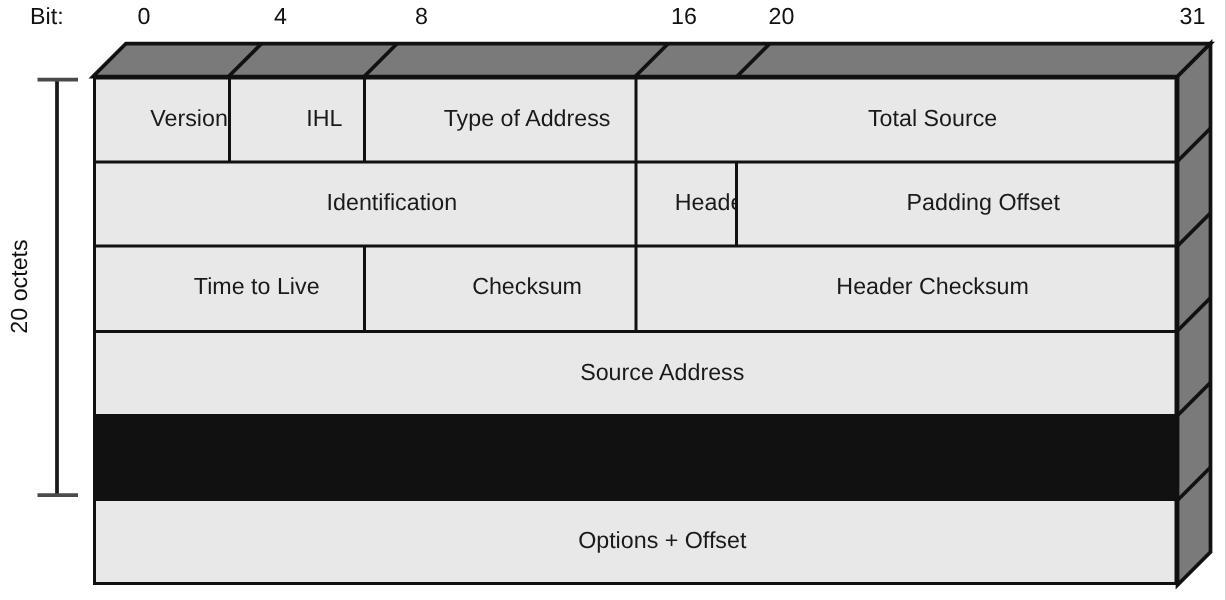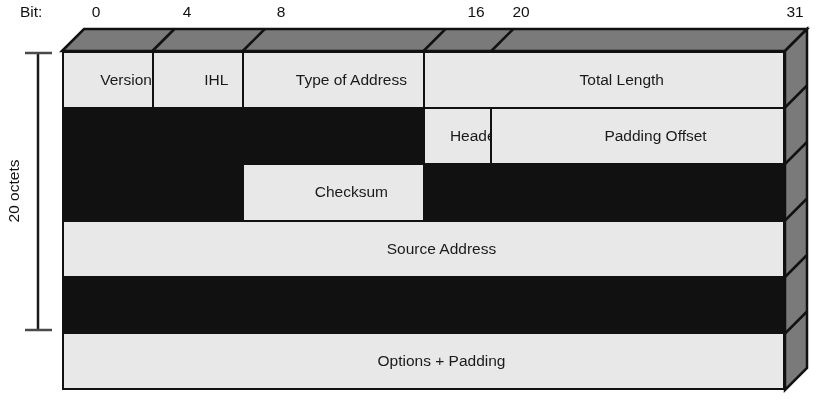--- a/index.html
+++ b/index.html
@@ -94,36 +94,39 @@
       <line x1="38" y1="53" x2="38" y2="330" stroke="#1a1a1a" stroke-width="2.5"></line>
       <line x1="25" y1="53" x2="52" y2="53" stroke="#4a4a4a" stroke-width="2.5"></line>
       <line x1="25" y1="330" x2="52" y2="330" stroke="#4a4a4a" stroke-width="2.5"></line>
     </g>
   </svg>
 
   <div class="bit-caption">Bit:</div>
   <div class="bit-label" style="left:96px">0</div>
   <div class="bit-label" style="left:187px">4</div>
   <div class="bit-label" style="left:281px">8</div>
-  <div class="bit-label" style="left:476px">16</div>
+  <div class="bit-label" style="left:456px">16</div>
   <div class="bit-label" style="left:521px">20</div>
   <div class="bit-label" style="left:795px">31</div>
   <div class="octets-label">20 octets</div>
 
   <div class="header-grid">
 
     <div class="cell" style="grid-row:1; grid-column:1 / span 4">Version</div>
     <div class="cell" style="grid-row:1; grid-column:5 / span 4">IHL</div>
     <div class="cell" style="grid-row:1; grid-column:9 / span 8">Type of Address</div>
-    <div class="cell" style="grid-row:1; grid-column:17 / span 16">Total Length</div>
+    <div class="cell" style="grid-row:1; grid-column:17 / span 16">Total Source</div>
 
+    <div class="cell" style="grid-row:2; grid-column:1 / span 16">Identification</div>
     <div class="cell" style="grid-row:2; grid-column:17 / span 3">Header</div>
     <div class="cell" style="grid-row:2; grid-column:20 / span 13">Padding Offset</div>
 
+    <div class="cell" style="grid-row:3; grid-column:1 / span 8">Time to Live</div>
     <div class="cell" style="grid-row:3; grid-column:9 / span 8">Checksum</div>
+    <div class="cell" style="grid-row:3; grid-column:17 / span 16">Header Checksum</div>
 
     <div class="cell" style="grid-row:4; grid-column:1 / span 32">Source Address</div>
 
 
-    <div class="cell" style="grid-row:6; grid-column:1 / span 32">Options + Padding</div>
+    <div class="cell" style="grid-row:6; grid-column:1 / span 32">Options + Offset</div>
   </div>
 
 </div>
 
 </body></html>

